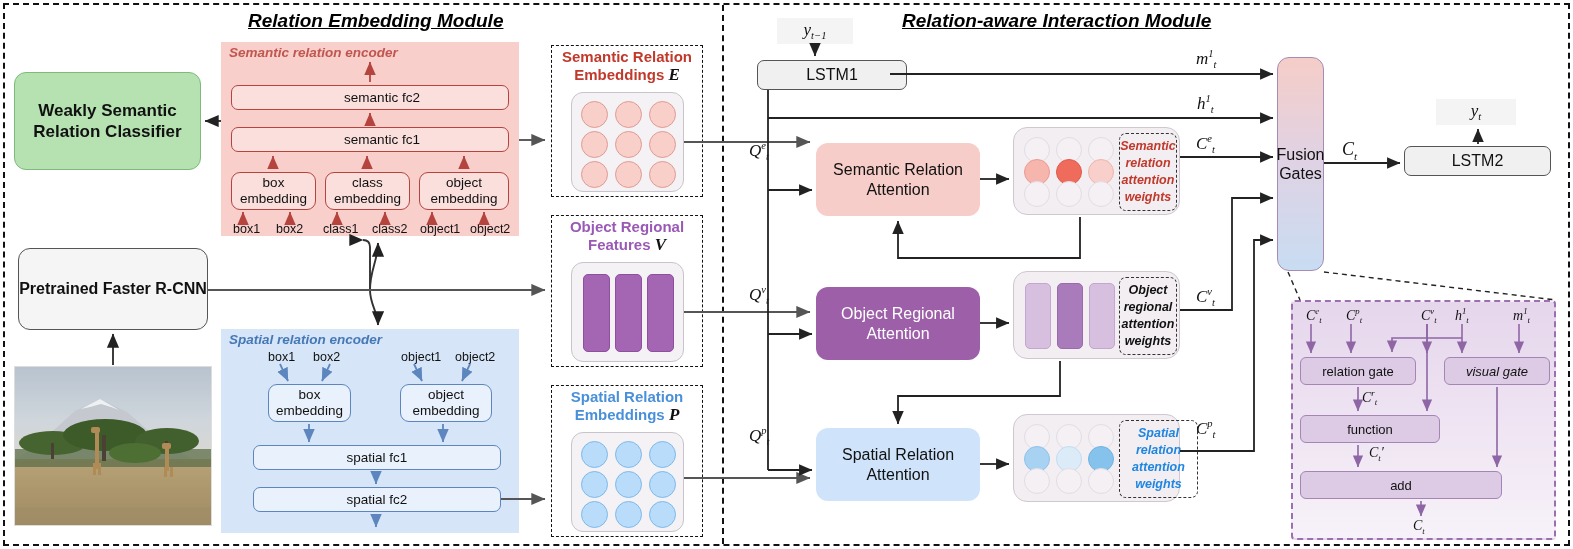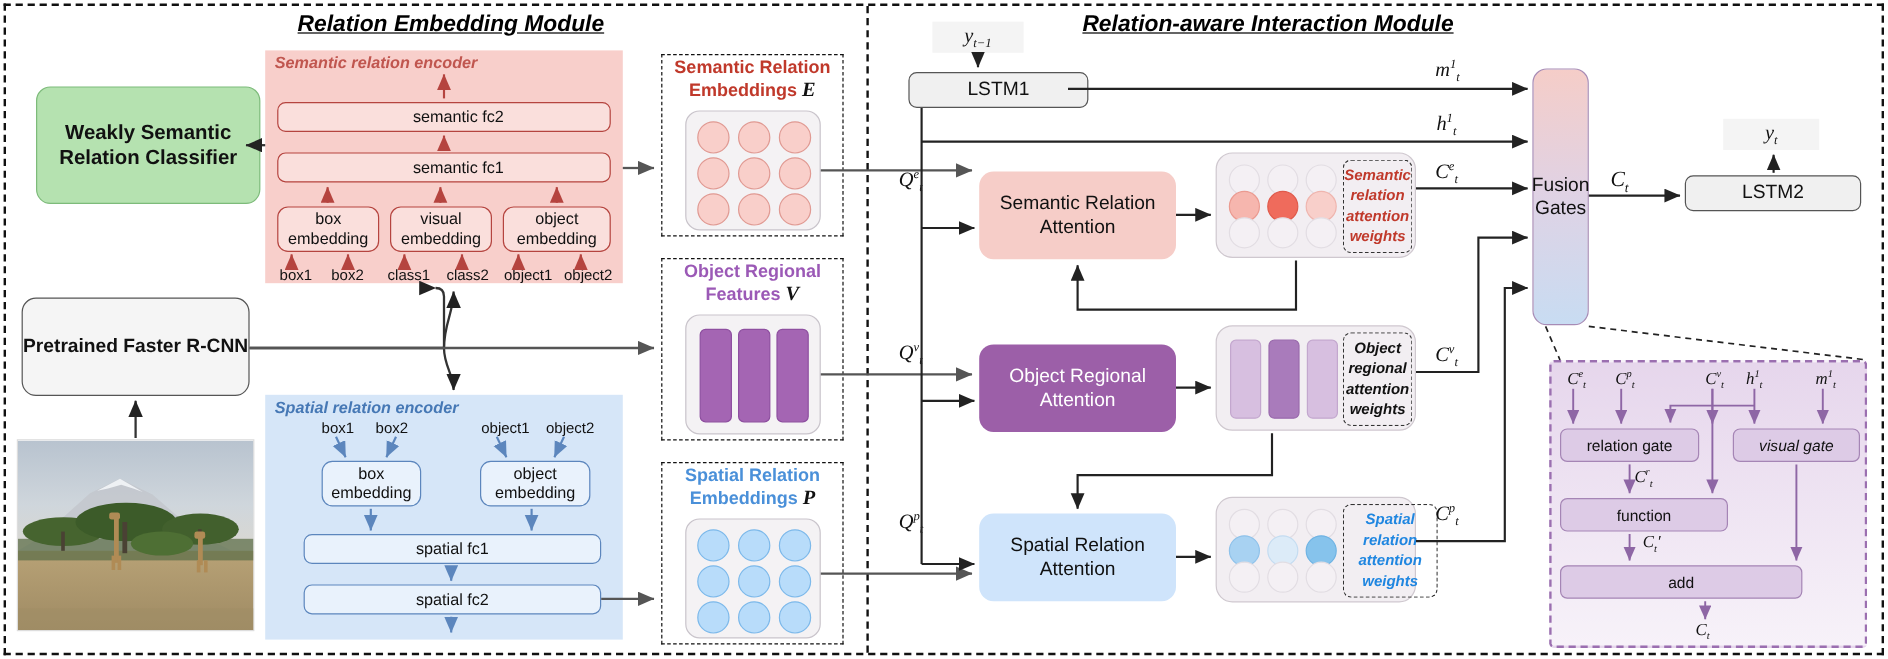--- a/index.html
+++ b/index.html
@@ -13,21 +13,21 @@
   .outer-border{left:3px;top:3px;width:1567px;height:543px;border:2px dashed #111;}
   .mid-divider{left:722px;top:5px;width:0;height:539px;border-left:2px dashed #111;}
 
   
   .mod-title{font-weight:bold;font-style:italic;font-size:19px;color:#000;
              text-decoration:underline;white-space:nowrap;}
 
   
   .green-box{left:14px;top:72px;width:187px;height:98px;background:#b5e2b0;
              border:1.6px solid #7dbb7a;border-radius:12px;
-             font-weight:bold;font-size:17px;color:#111;line-height:1.25;margin-left:16px;}
+             font-weight:bold;font-size:17px;color:#111;line-height:1.25;}
 
   
   .grey-box{left:18px;top:248px;width:190px;height:82px;background:#f5f5f5;
             border:1.6px solid #555;border-radius:12px;
             font-weight:bold;font-size:16px;color:#111;line-height:1.25;}
 
   
   .thumb{left:14px;top:366px;width:198px;height:160px;border:1px solid #ddd;overflow:hidden;}
 
   
@@ -139,21 +139,21 @@
     </svg>
   </div>
 
   <div class="abs sem-panel"></div>
   <div class="abs sem-panel-label">Semantic relation encoder</div>
 
   <div class="abs ctr sem-fc" style="left:231px;top:85px;width:278px;height:25px;">semantic fc2</div>
   <div class="abs ctr sem-fc" style="left:231px;top:127px;width:278px;height:25px;">semantic fc1</div>
 
   <div class="abs ctr sem-emb" style="left:231px;top:172px;width:85px;height:38px;">box embedding</div>
-  <div class="abs ctr sem-emb" style="left:325px;top:172px;width:85px;height:38px;">visual embedding</div>
+  <div class="abs ctr sem-emb" style="left:325px;top:172px;width:85px;height:38px;">class embedding</div>
   <div class="abs ctr sem-emb" style="left:419px;top:172px;width:90px;height:38px;">object embedding</div>
 
   <div class="abs sem-in" style="left:233px;top:222px;">box1</div>
   <div class="abs sem-in" style="left:276px;top:222px;">box2</div>
   <div class="abs sem-in" style="left:323px;top:222px;">class1</div>
   <div class="abs sem-in" style="left:372px;top:222px;">class2</div>
   <div class="abs sem-in" style="left:420px;top:222px;">object1</div>
   <div class="abs sem-in" style="left:470px;top:222px;">object2</div>
 
   <div class="abs spa-panel"></div>

